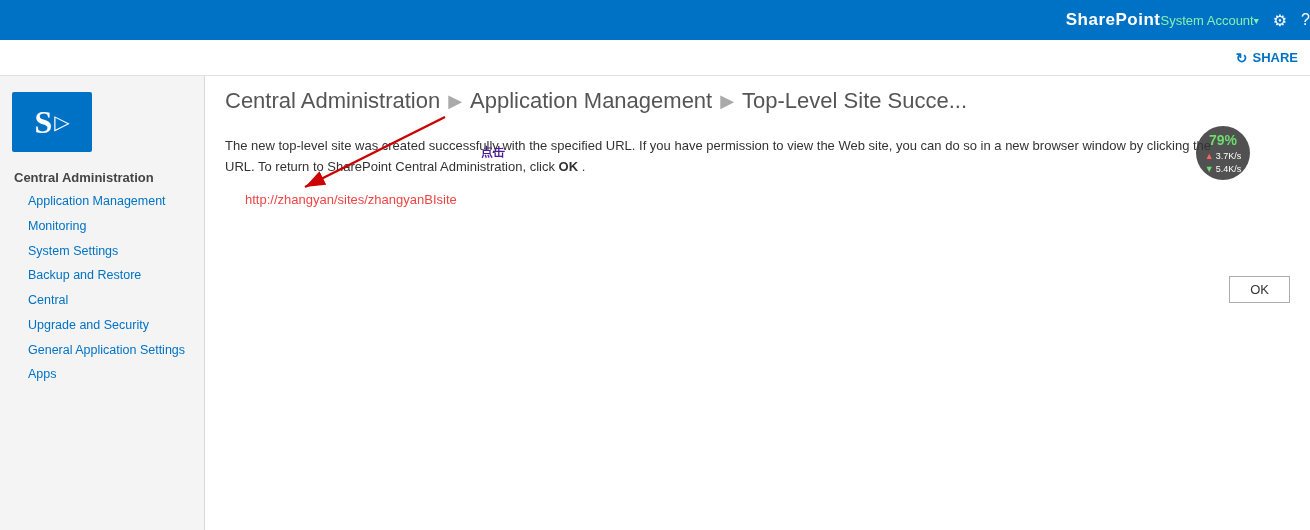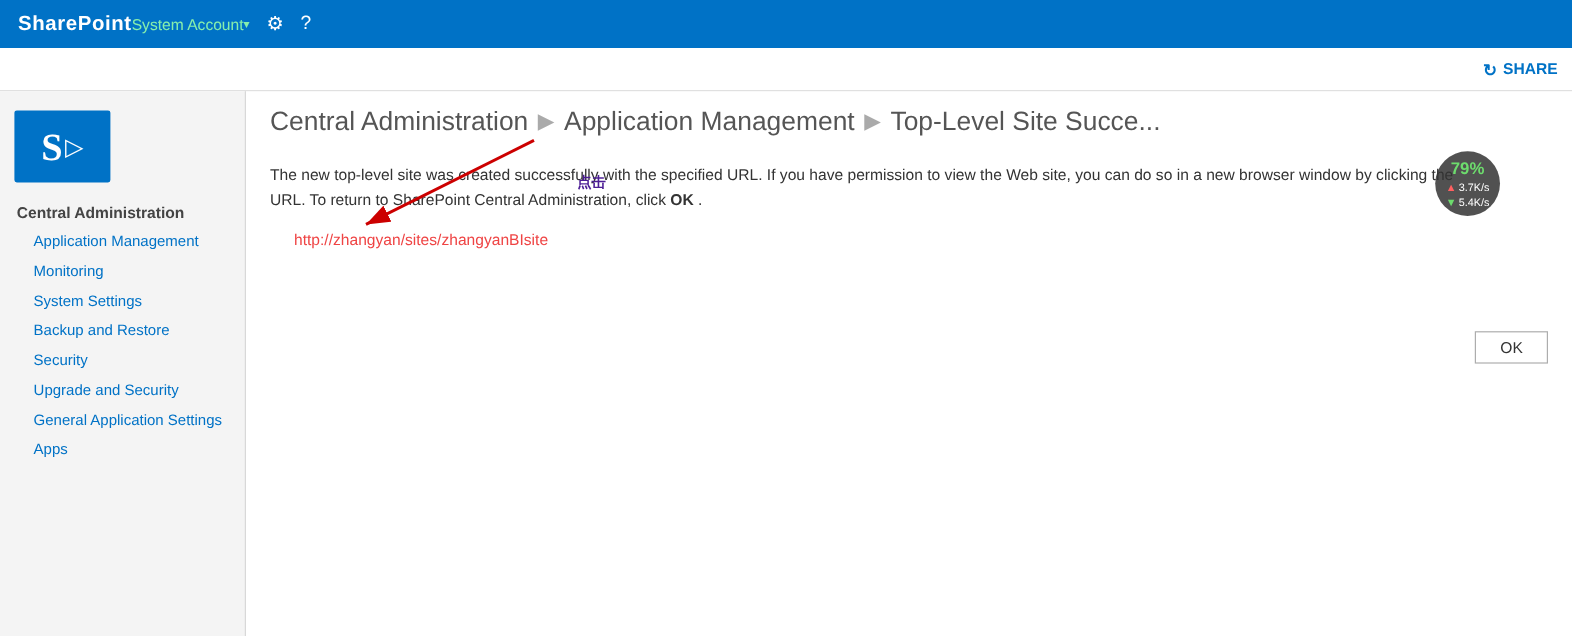--- a/index.html
+++ b/index.html
@@ -4,22 +4,22 @@
   <style>
     * { margin: 0; padding: 0; box-sizing: border-box; }
     body { font-family: 'Segoe UI', Tahoma, Geneva, Verdana, sans-serif; font-size: 13px; background: #fff; width: 1310px; height: 530px; overflow: hidden; }
 
     
     #top-bar {
       background: #0072c6;
       height: 40px;
       display: flex;
       align-items: center;
-      padding: 0 15px;
-      justify-content: flex-start;
+      padding: 0 0;
+      justify-content: flex-end;
     }
     #top-bar-left {
       display: flex;
       align-items: center;
     }
     #sharepoint-logo-text {
       color: #fff;
       font-size: 17px;
       font-weight: 600;
       letter-spacing: 0.5px;
@@ -253,21 +253,21 @@
     <div class="sidebar-item">
       <span>Monitoring</span>
     </div>
     <div class="sidebar-item">
       <span>System Settings</span>
     </div>
     <div class="sidebar-item">
       <span>Backup and Restore</span>
     </div>
     <div class="sidebar-item">
-      <span>Security</span>
+      <span>Central</span>
     </div>
     <div class="sidebar-item">
       <span>Upgrade and Security</span>
     </div>
     <div class="sidebar-item">
       <span>General Application Settings</span>
     </div>
     <div class="sidebar-item">
       <span>Apps</span>
     </div>

